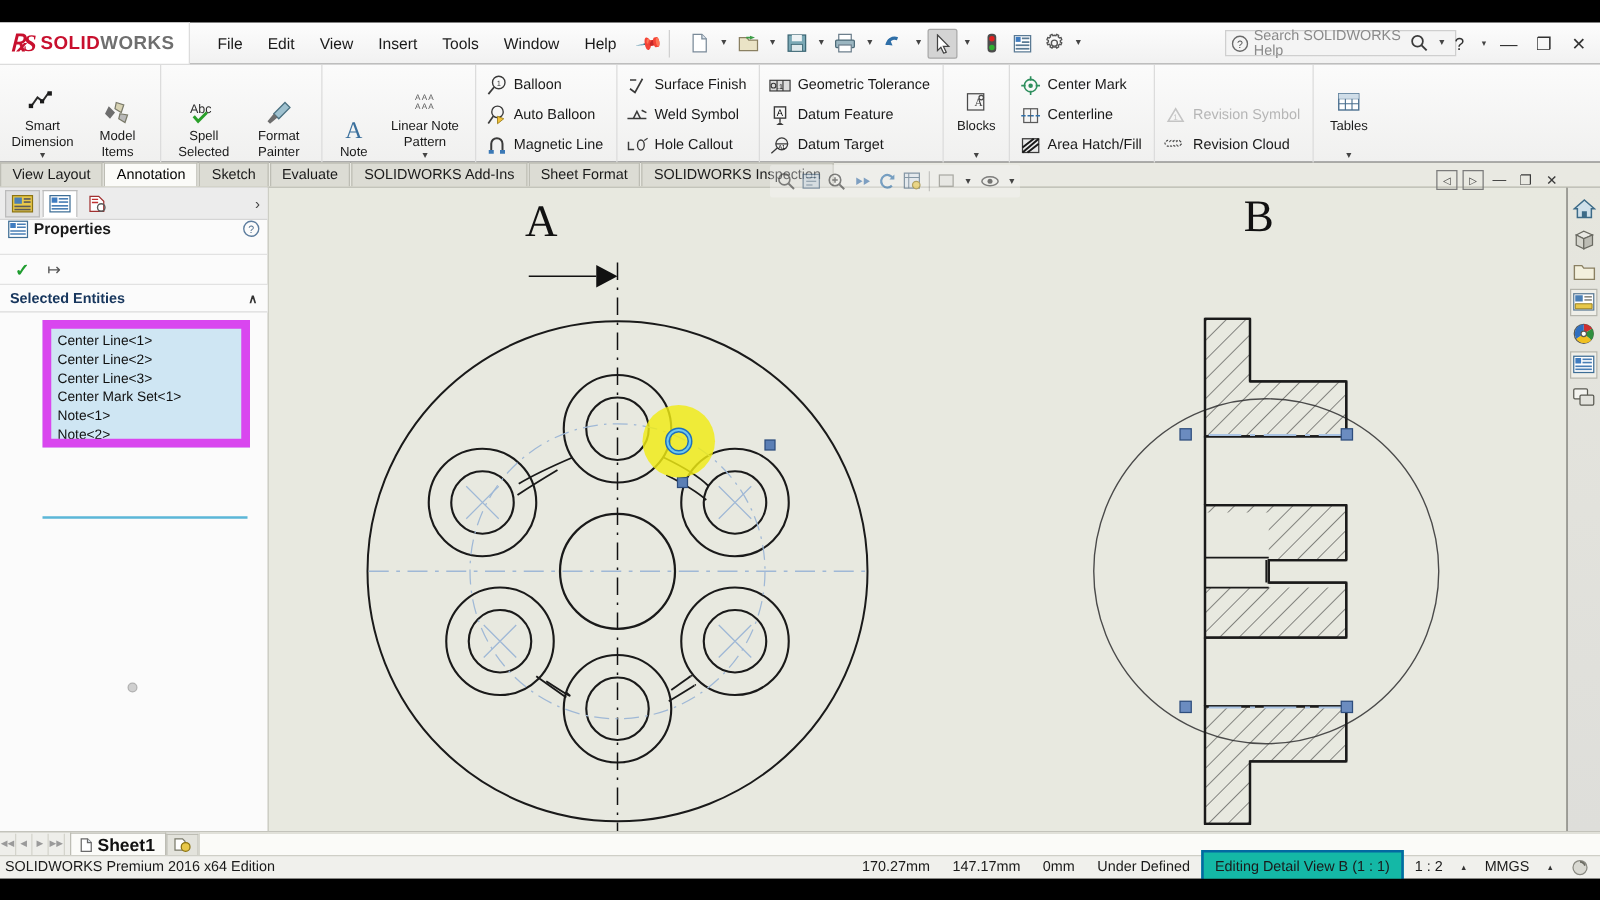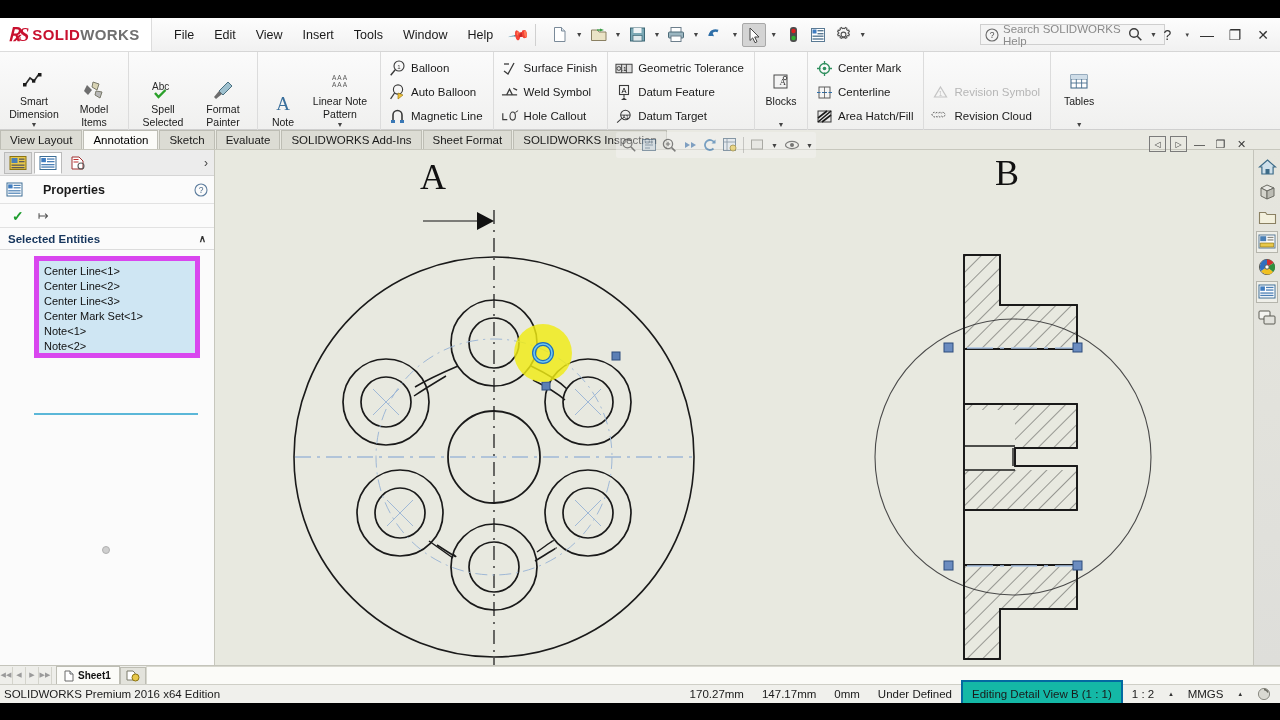--- a/index.html
+++ b/index.html
@@ -108,40 +108,40 @@
     height:26px; background:#ececec; display:flex; align-items:center;
     border-bottom:1px solid #d5d5d5; padding-left:4px; gap:2px;
   }
   .lp-tab { width:28px; height:22px; display:flex; align-items:center; justify-content:center;
             border:1px solid transparent; }
   .lp-tab.sel { background:#fff; border-color:#bbb; border-bottom-color:#fff; }
   .lp-tab.hl { background:#dfdfdf; border-color:#bbb; }
   .lp-chevron { margin-left:auto; margin-right:6px; font-size:12px; color:#444; }
 
   .lp-header {
-    height:28px; display:flex; align-items:center; gap:20px; padding:0 6px;
+    height:28px; display:flex; gap:4px; padding:0 6px;
     border-bottom:1px solid #e2e2e2;
   }
   .lp-header .t { font-size:12.5px; font-weight:bold; color:#1a1a1a; }
   .lp-header .q { margin-left:auto; color:#4a6fa5; font-size:13px; }
   .lp-actions { height:24px; display:flex; align-items:center; gap:14px; padding:0 12px;
                 border-bottom:1px solid #e2e2e2; }
   .chk { color:#1f9d2f; font-size:14px; font-weight:bold; }
   .pinx { color:#555; font-size:13px; }
 
   .sect-hdr {
     height:22px; display:flex; align-items:center; padding:0 8px;
     font-size:11.5px; color:#17365d; font-weight:bold;
     border-bottom:1px solid #dcdcdc; background:#fbfbfb;
   }
   .sect-hdr .car { margin-left:auto; font-size:10px; color:#333; }
 
   .ent-list {
     margin:6px 14px 0 34px; height:102px;
-    background:#cfe6f3; border:5px solid #d946ef;
+    background:#cfe6f3; border:7px solid #d946ef;
     padding:3px 5px; overflow:hidden;
   }
   .ent-list .row { font-size:11px; color:#111; line-height:15px; }
 
   .lp-grip { position:absolute; left:50%; top:396px; transform:translateX(-50%);
              width:10px; height:10px; }
   .lp-grip::after { content:''; display:block; width:6px; height:6px; border-radius:50%;
                     background:#cfcfcf; border:1px solid #b0b0b0; }
   .lp-topline { position:absolute; left:34px; top:263px; width:164px; height:2px; background:#5bb7d8; }
 
@@ -185,21 +185,21 @@
   .sheetbar {
     position:absolute; left:0; top:665px; width:1280px; height:19px;
     background:#eeeeea; border-top:1px solid #c4c4bb; display:flex; align-items:center;
   }
   .navbtns { display:flex; align-items:center; }
   .navb { width:13px; height:17px; display:flex; align-items:center; justify-content:center;
           font-size:7px; color:#9a9a9a; border-right:1px solid #d4d4cc; }
   .sheet-tab {
     display:flex; align-items:center; gap:3px; height:18px; padding:0 8px 0 6px;
     background:#fbfbf8; border:1px solid #bdbdb4; border-bottom:none;
-    font-size:10px; font-weight:bold; color:#111; margin-left:4px;
+    font-size:14px; font-weight:bold; color:#111; margin-left:4px;
   }
   .sheet-add {
     width:26px; height:17px; display:flex; align-items:center; justify-content:center;
     background:#e3e3dc; border:1px solid #bdbdb4; border-bottom:none;
   }
   .sheet-rest { flex:1; height:18px; background:#fbfbf8; border:1px solid #d7d7ce;
                 border-right:none; border-bottom:none; margin-left:0; }
 
   
   .statusbar {

